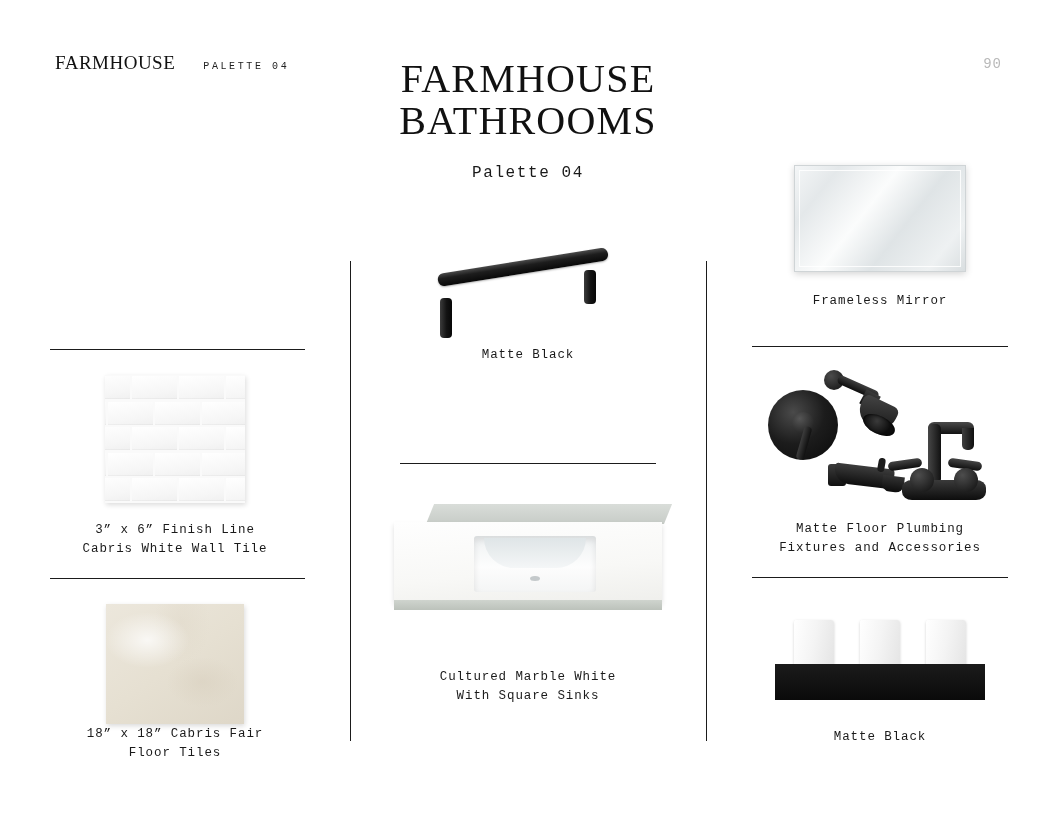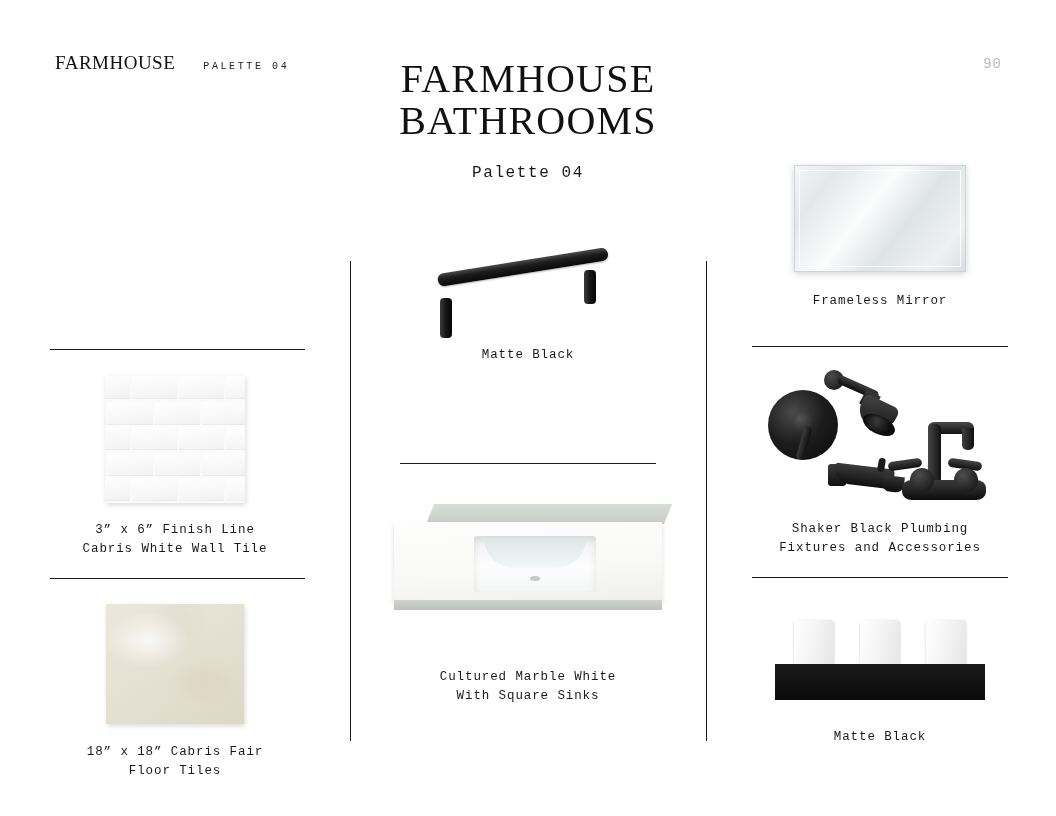--- a/index.html
+++ b/index.html
@@ -353,21 +353,21 @@
     <div class="caption" style="margin-top:18px;">
       <span class="ln">3” x 6” Finish Line</span>
       <span class="ln">Cabris White Wall Tile</span>
     </div>
   </div>
 
   <div class="hrule" style="left:50px; top:578px; width:255px;"></div>
 
   <div class="item" style="left:55px; top:604px; width:240px;">
     <div class="art floortile"></div>
-    <div class="caption" style="margin-top:19px;">
+    <div class="caption" style="margin-top:1px;">
       <span class="ln">18” x 18” Cabris Fair</span>
       <span class="ln">Floor Tiles</span>
     </div>
   </div>
 
   <div class="item" style="left:408px; top:252px; width:240px;">
     <div class="art pull-wrap">
       <div class="pull-post p1"></div>
       <div class="pull-post p2"></div>
       <div class="pull-bar"></div>
@@ -425,21 +425,21 @@
       <div class="blk fauc-spout-h"></div>
       <div class="blk fauc-spout-v"></div>
       <div class="blk fauc-spout-d"></div>
       <div class="blk fauc-hand l"></div>
       <div class="blk fauc-hand r"></div>
       <div class="blk fauc-body"></div>
       <div class="blk fauc-cap l"></div>
       <div class="blk fauc-cap r"></div>
     </div>
     <div class="caption" style="margin-top:18px;">
-      <span class="ln">Shaker Black Plumbing</span>
+      <span class="ln">Matte Floor Plumbing</span>
       <span class="ln">Fixtures and Accessories</span>
     </div>
   </div>
 
   <div class="hrule" style="left:752px; top:577px; width:256px;"></div>
 
   <div class="item" style="left:775px; top:612px; width:210px;">
     <div class="art sconce-wrap">
       <div class="sc-block" style="left:22px;"></div>
       <div class="sc-block" style="left:88px;"></div>

